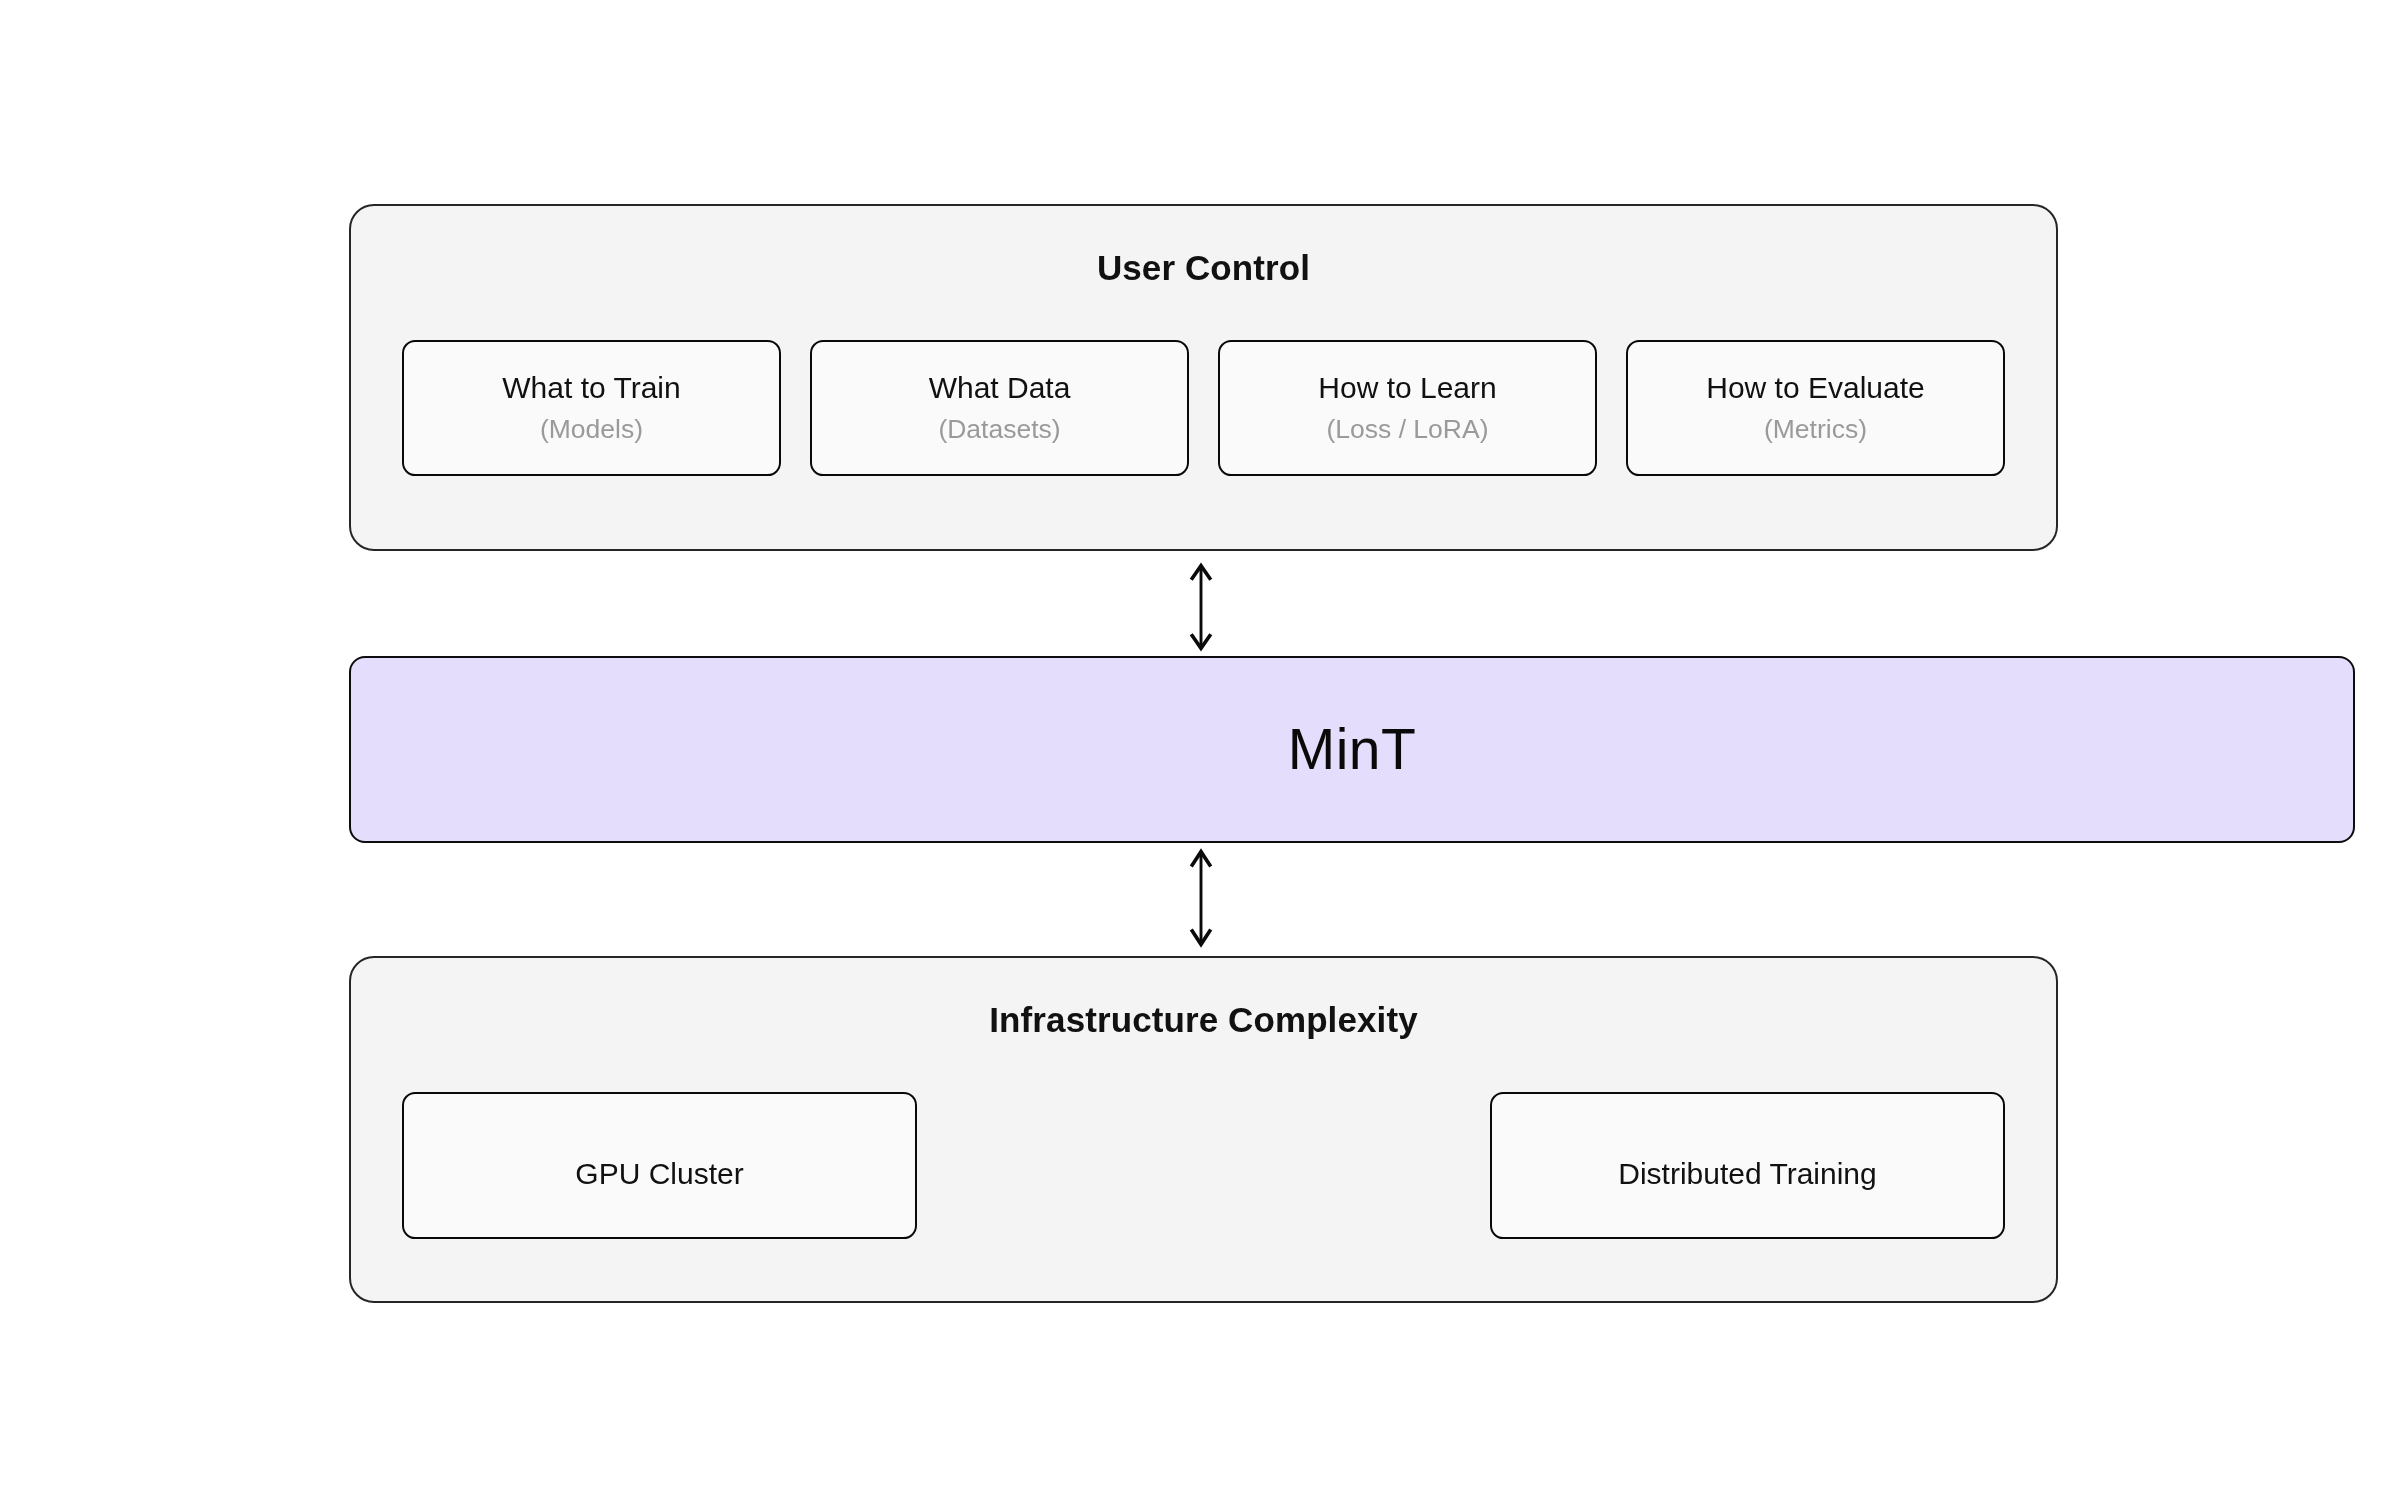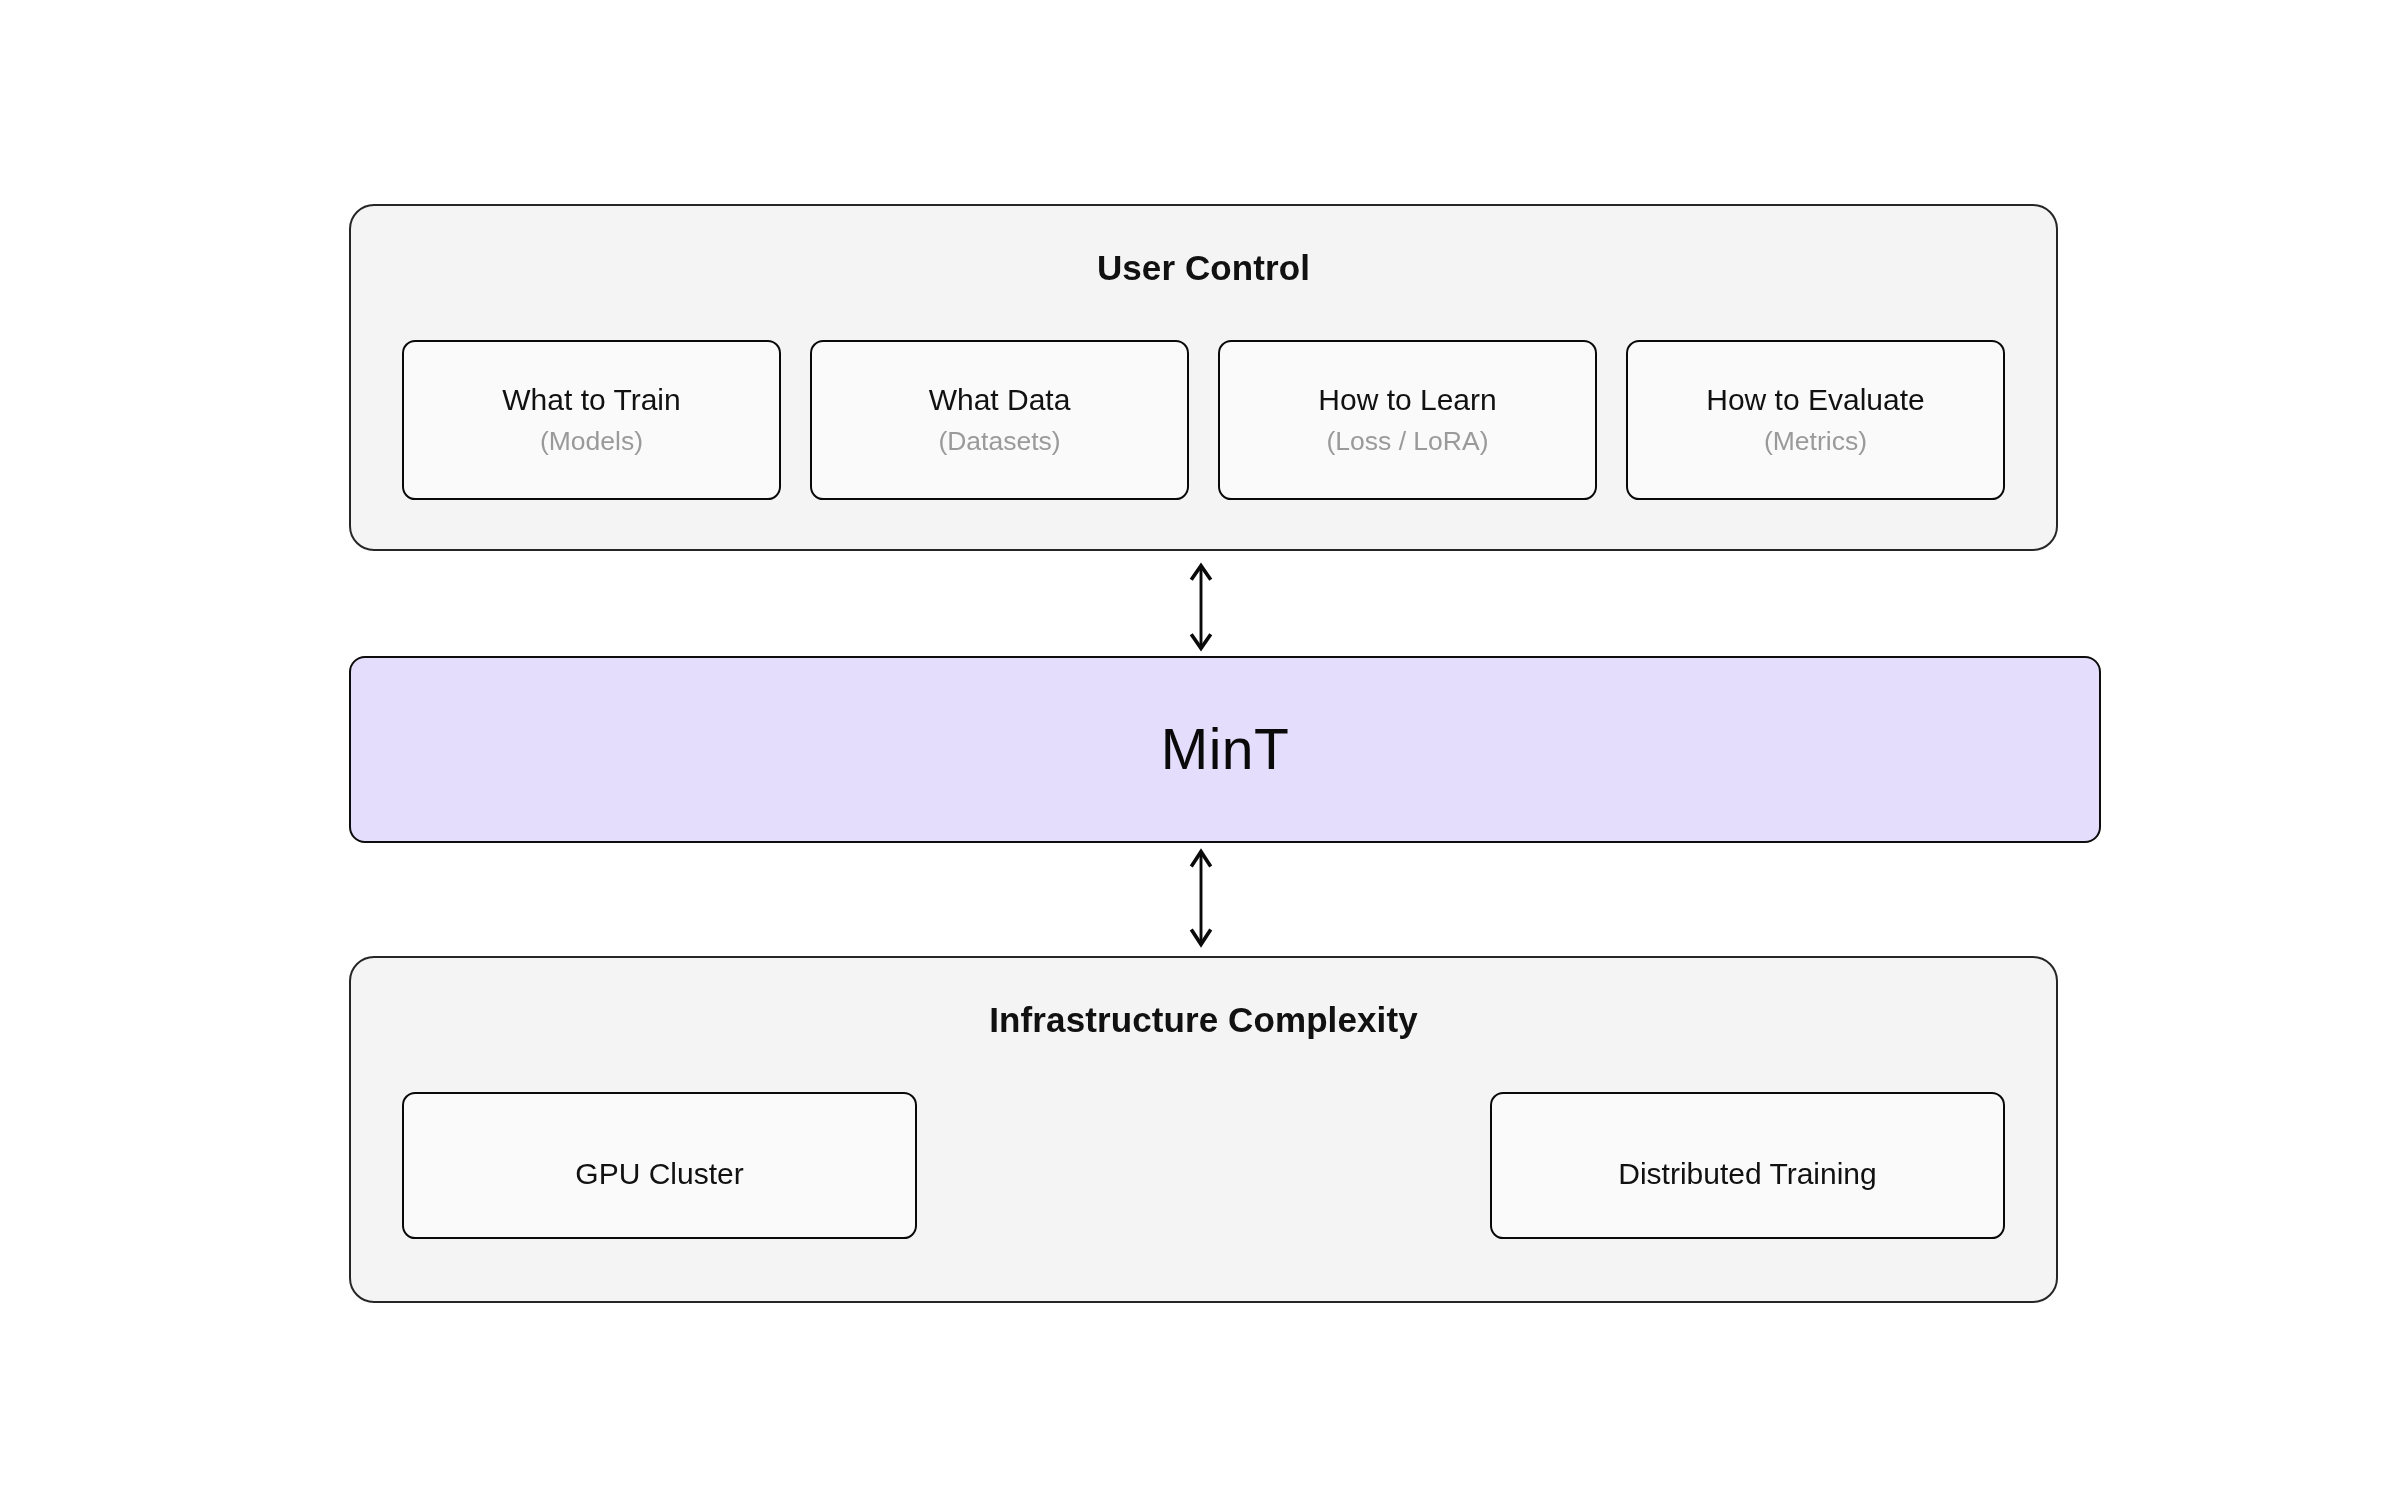--- a/index.html
+++ b/index.html
@@ -74,21 +74,21 @@
     border: 2.2px solid #090909;
     border-radius: 13.2px;
     display: flex;
     flex-direction: column;
     align-items: center;
     justify-content: center;
     text-align: center;
   }
   .card-top {
     width: 379px;
-    height: 160px;
+    height: 136px;
   }
   .card-bottom {
     width: 515px;
     height: 147px;
   }
   .card-label {
     font-size: 30px;
     line-height: 1.12;
     color: #111111;
     white-space: nowrap;
@@ -103,21 +103,21 @@
   .card-bottom .card-label {
     margin-top: 16px;
     text-align: right;
   }
 
   
   .core {
     position: absolute;
     left: 349px;
     top: 656px;
-    width: 1752px;
+    width: 2006px;
     height: 187px;
     box-sizing: border-box;
     background: #e4ddfb;
     border: 2.2px solid #0d0d0d;
     border-radius: 16px;
     display: flex;
     align-items: center;
     justify-content: center;
   }
   .core-label {

